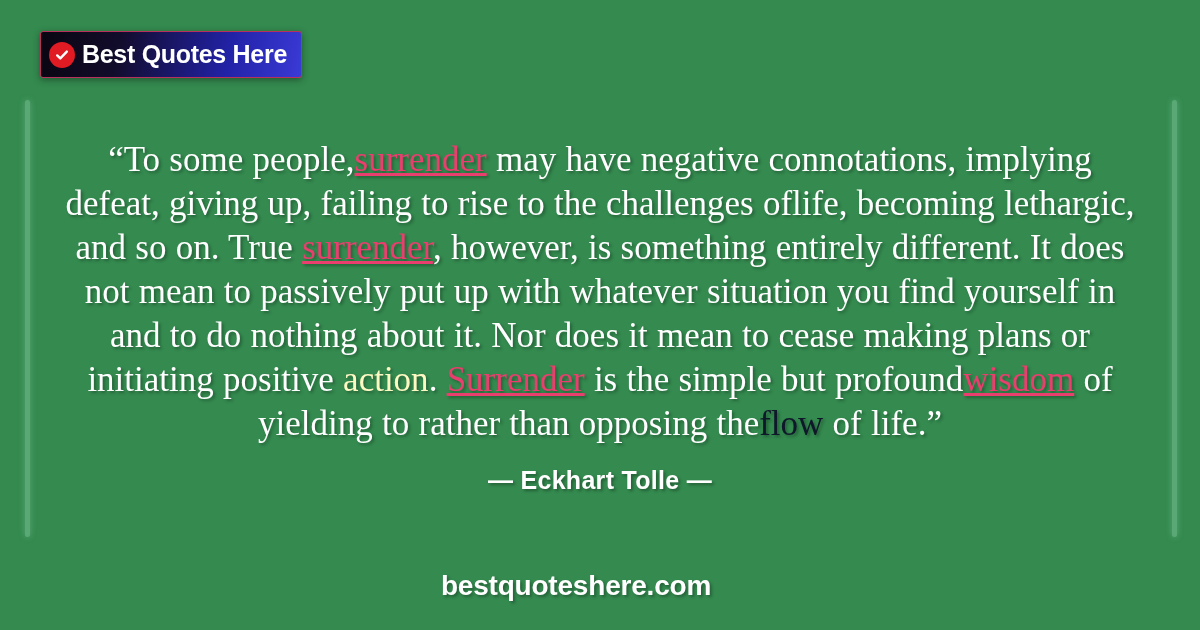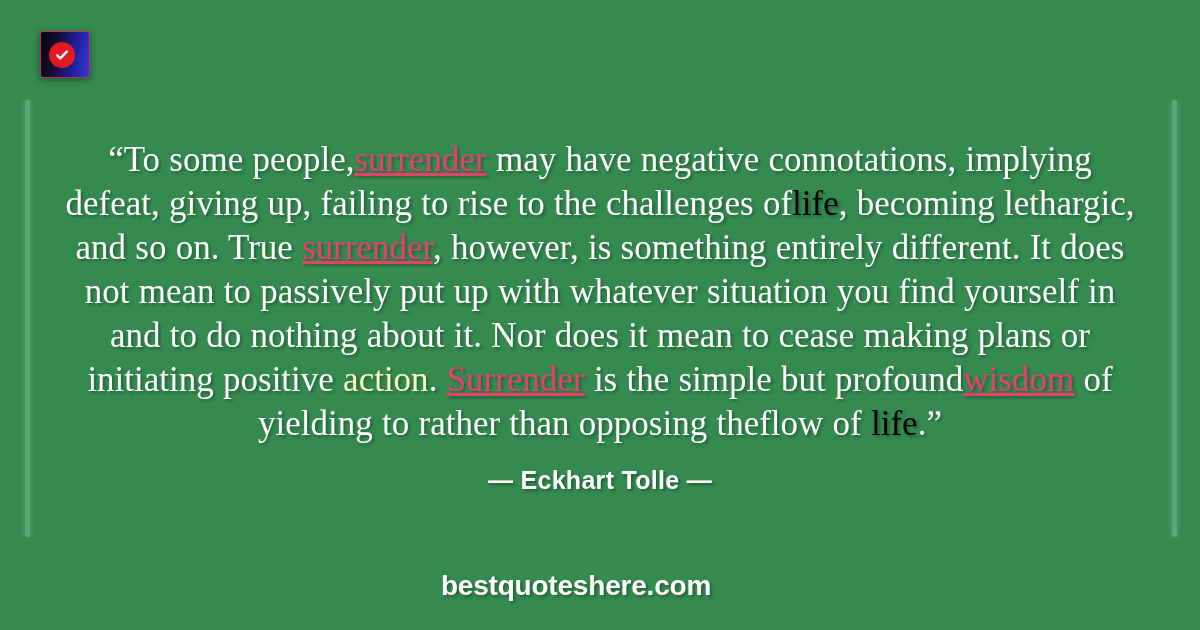--- a/index.html
+++ b/index.html
@@ -76,23 +76,23 @@
   .quote {
     font-family:"Liberation Serif", "DejaVu Serif", serif;
     font-size:35px;
     line-height:44px;
     color:#ffffff;
     text-shadow:2px 2px 3px rgba(0,0,0,.30);
     word-spacing:0.5px;
   }
   .quote .hl { text-shadow:2px 2px 3px rgba(0,0,0,.30); }
   .hl-pink   { color:#ea3e6e;text-decoration:underline; }
-  .hl-rose   { color:#000000;text-align:right; }
+  .hl-rose   { color:#ffffff;text-align:right; }
   .hl-gold   { color:#fef9c3; }
-  .hl-purple { color:#ffffff; }
+  .hl-purple { color:#0f172a; }
 
   
   .author {
     position:absolute;
     left:0;
     top:466px;
     width:1200px;
     text-align:center;
     font-family:"Liberation Sans", sans-serif;
     font-size:25px;
@@ -122,20 +122,21 @@
 
 <div class="rail rail-left"></div>
 <div class="rail rail-right"></div>
 
 <div class="badge">
   <span class="badge-check">
     <svg width="16" height="16" viewBox="0 0 16 16" aria-hidden="true">
       <path d="M3.2 8.4 L6.3 11.4 L12.8 4.6" fill="none" stroke="#ffffff" stroke-width="2.4" stroke-linecap="round" stroke-linejoin="round"></path>
     </svg>
   </span>
+  <span class="badge-text">Best Quotes Here</span>
 </div>
 
 <div class="quote-wrap">
   <div class="quote" id="quote-text"><span>“To some people,</span><span class="hl hl-pink">surrender</span><span> may have negative connotations, implying defeat, giving up, failing to rise to the challenges of</span><span class="hl hl-rose">life</span><span>, becoming lethargic, and so on. True </span><span class="hl hl-pink">surrender</span><span>, however, is something entirely different. It does not mean to passively put up with whatever situation you find yourself in and to do nothing about it. Nor does it mean to cease making plans or initiating positive </span><span class="hl hl-gold">action</span><span>. </span><span class="hl hl-pink">Surrender</span><span> is the simple but profound</span><span class="hl hl-pink">wisdom</span><span> of yielding to rather than opposing the</span><span class="hl hl-purple">flow</span><span> of </span><span class="hl hl-rose">life</span><span>.”</span></div>
 </div>
 
 <div class="author">— Eckhart Tolle —</div>
 
 <div class="footer">bestquoteshere.com</div>
 

